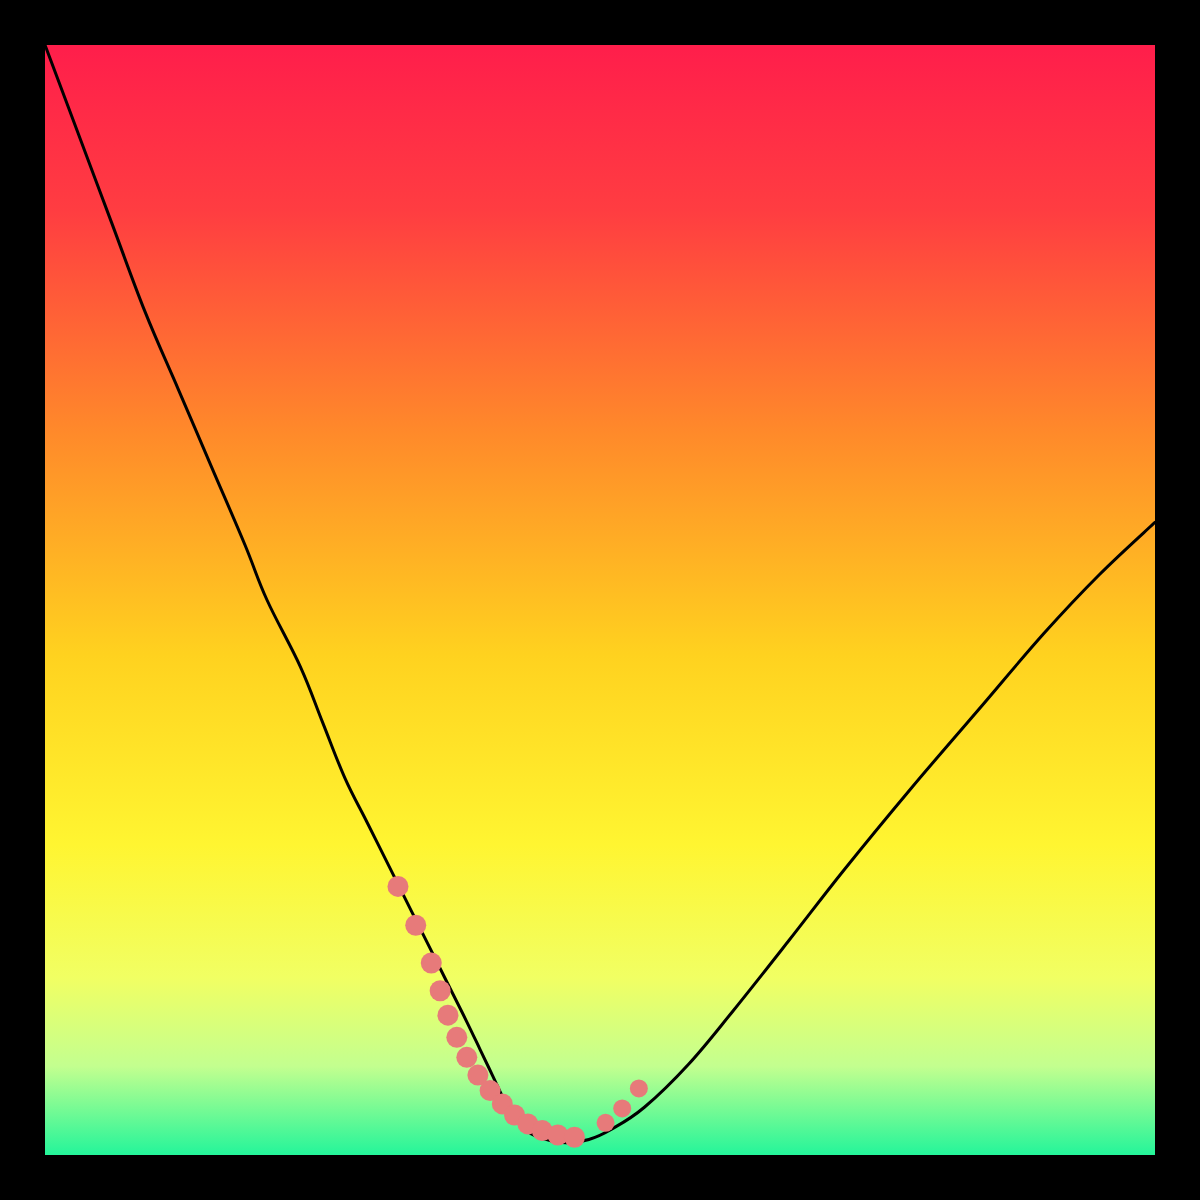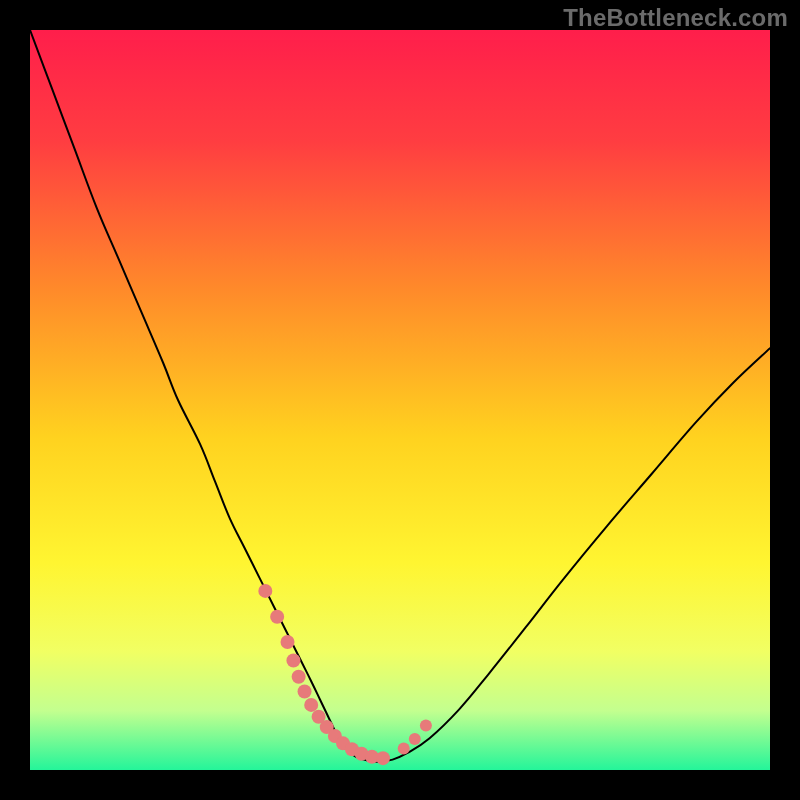--- a/index.html
+++ b/index.html
@@ -27,21 +27,20 @@
     top: 30px;
     width: 740px;
     height: 740px;
   }
   svg { display: block; }
 </style>
 </head>
 <body>
 
 <div class="container">
-  <div class="watermark">TheBottleneck.com</div>
   <div class="plot-wrap">
     <svg id="plot-svg" width="740" height="740" viewBox="0 0 740 740" preserveAspectRatio="none">
         <defs>
           <linearGradient id="bg-grad" x1="0" y1="0" x2="0" y2="1">
             <stop offset="0%" stop-color="#ff1e4b"></stop>
             <stop offset="15%" stop-color="#ff3d41"></stop>
             <stop offset="35%" stop-color="#ff8a2a"></stop>
             <stop offset="55%" stop-color="#ffd21f"></stop>
             <stop offset="72%" stop-color="#fff531"></stop>
             <stop offset="84%" stop-color="#f1ff63"></stop>

